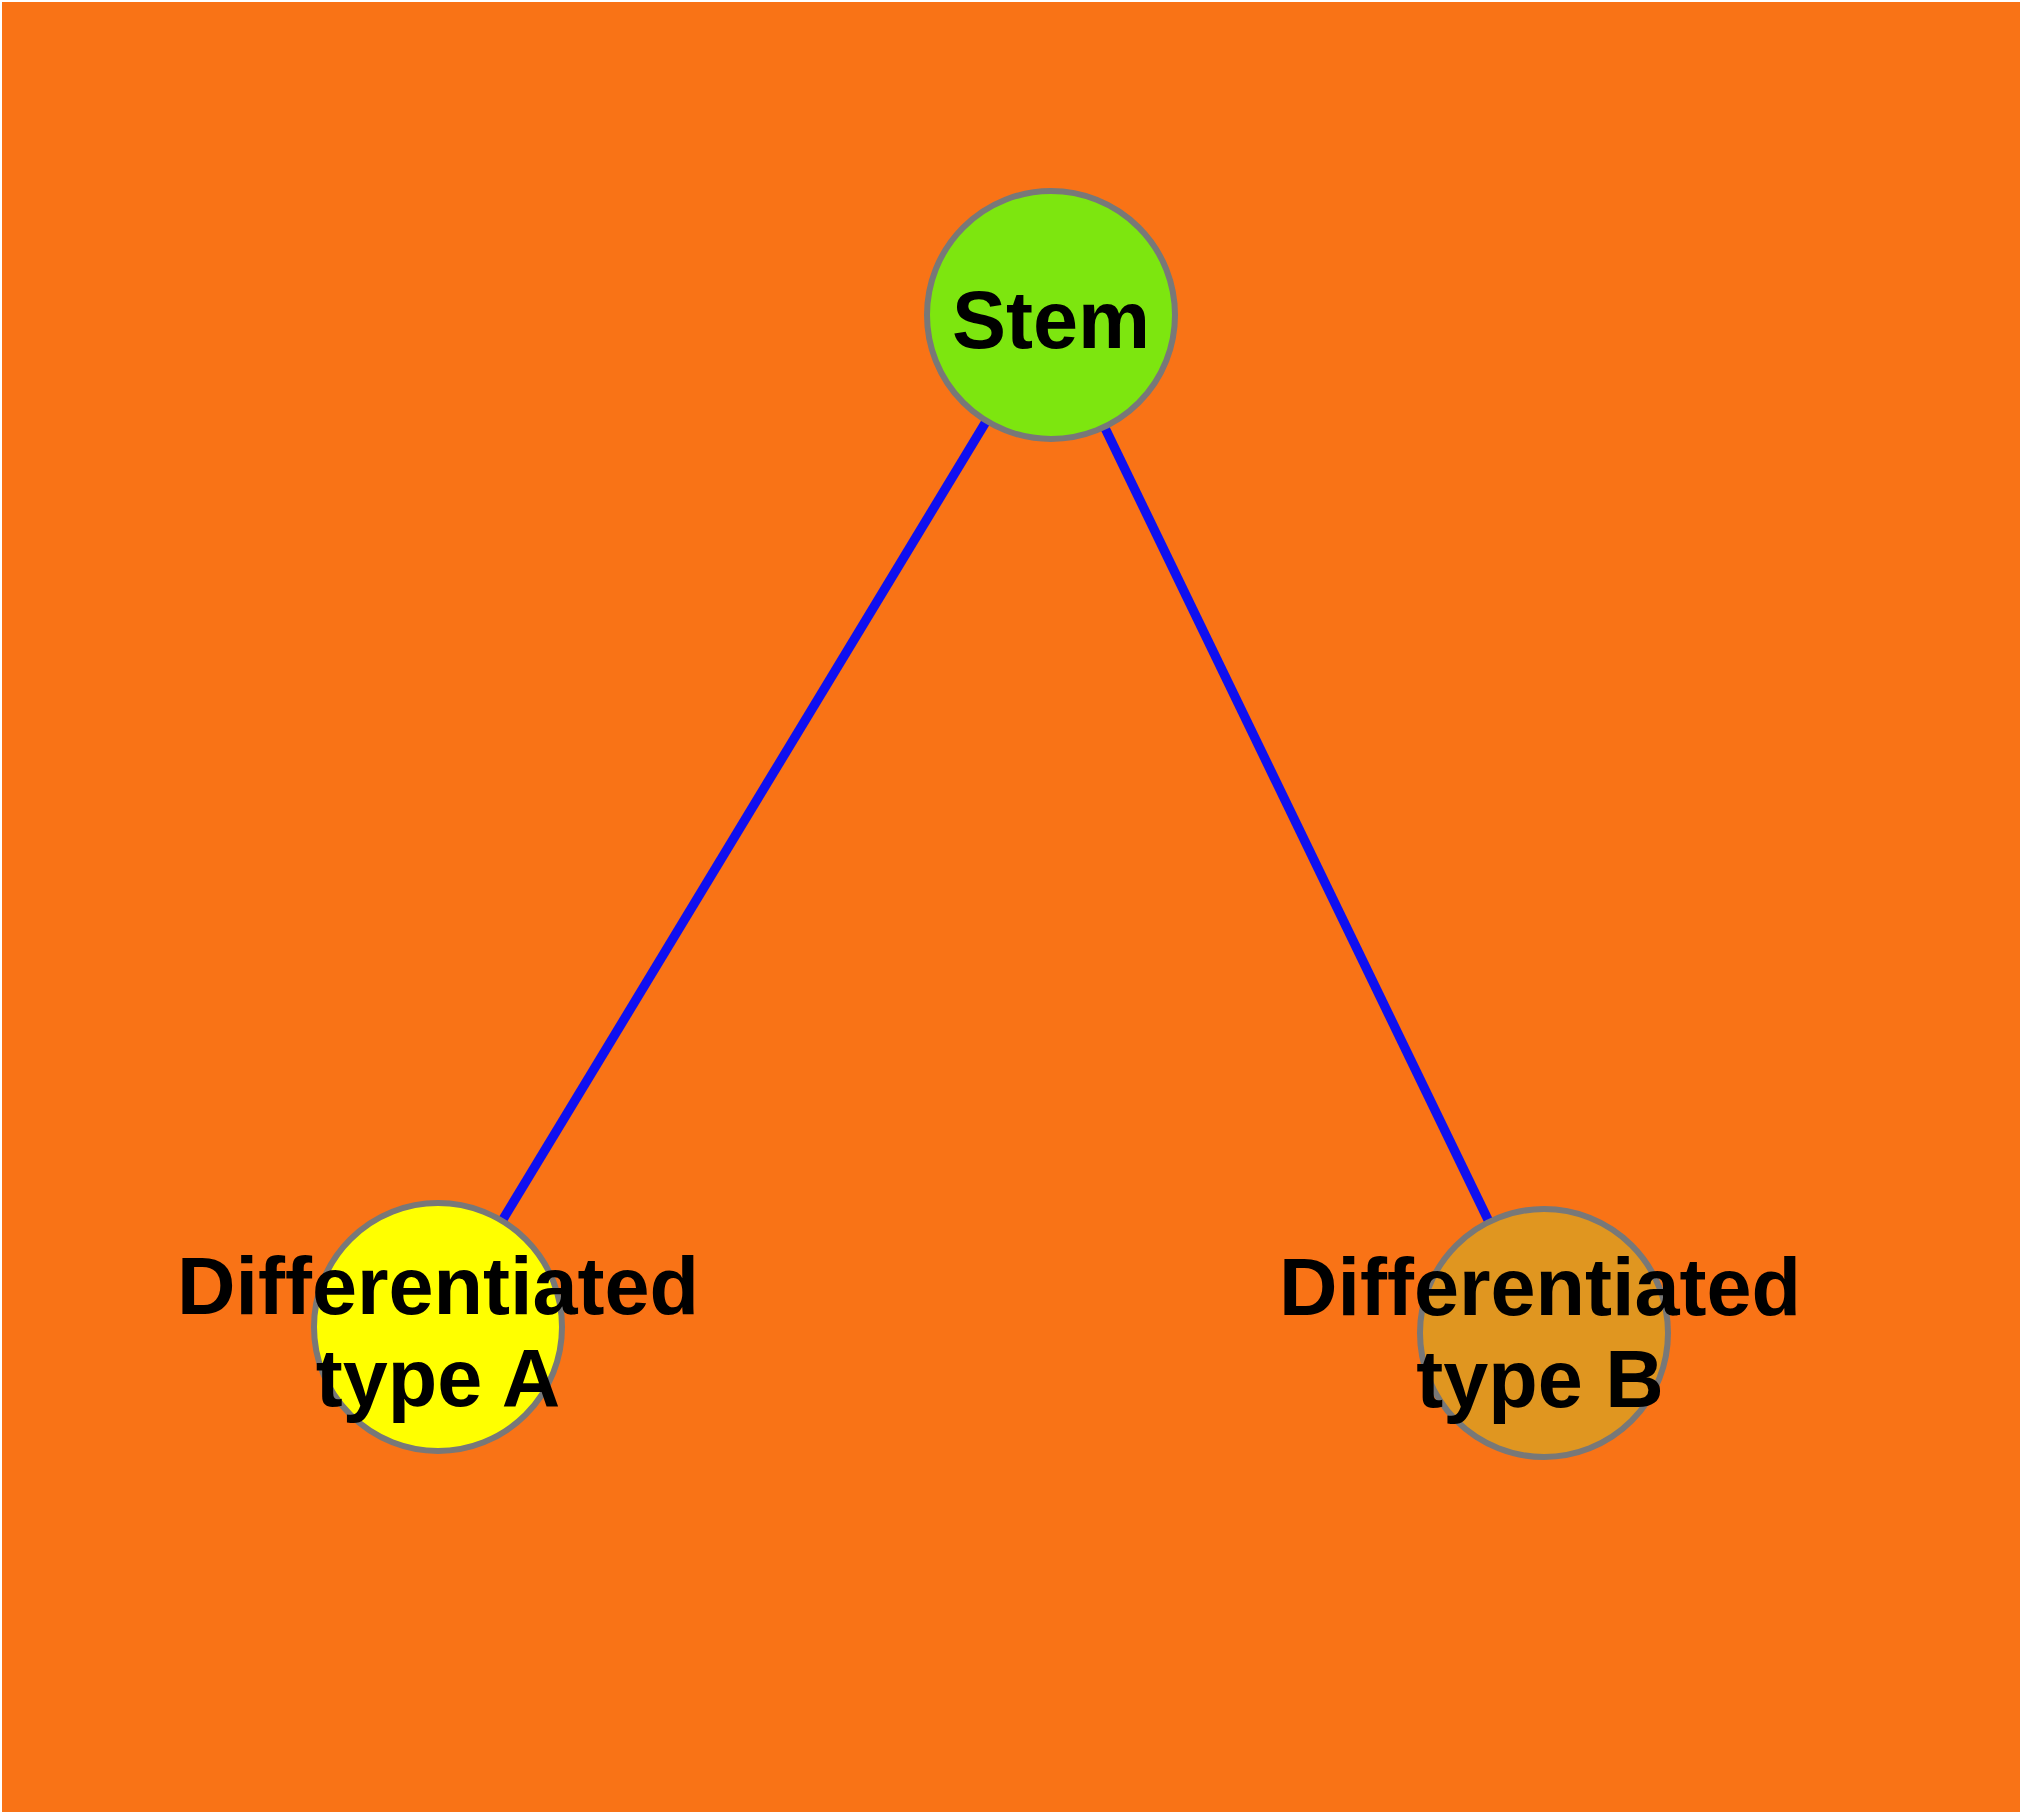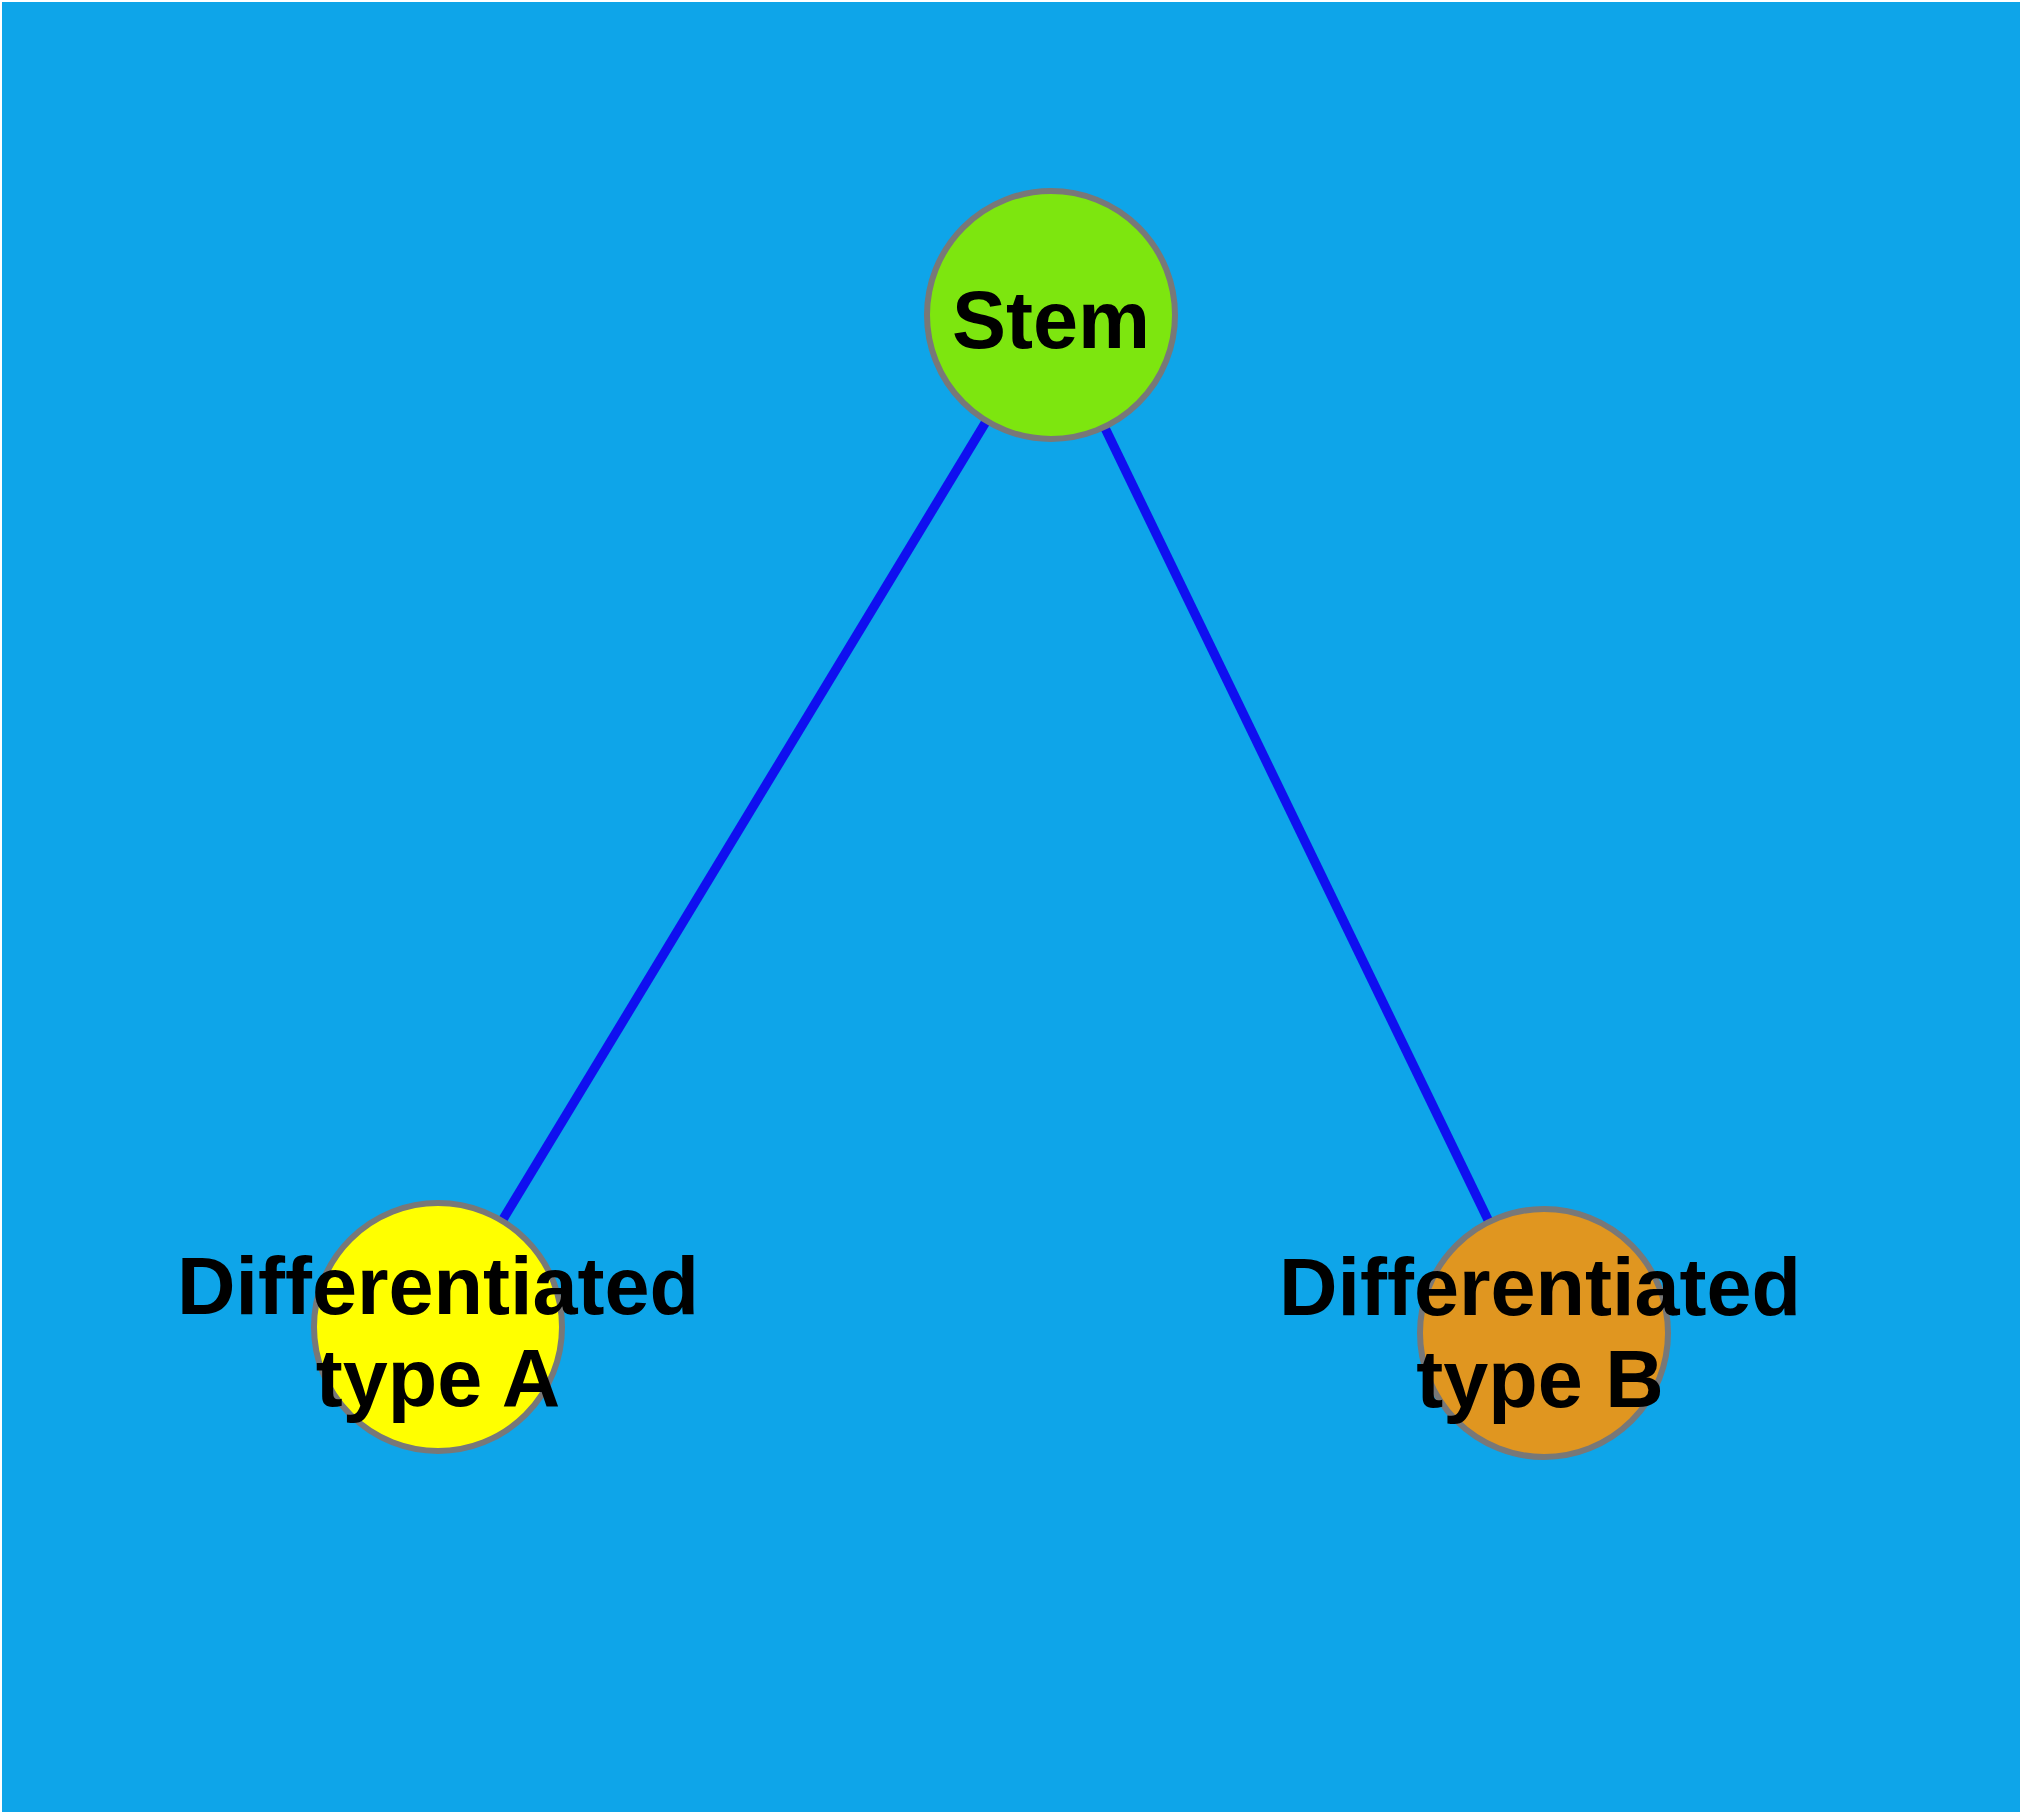--- a/index.html
+++ b/index.html
@@ -53,21 +53,21 @@
     white-space: pre-line;
     letter-spacing: 0px;
   }
   #label-stem   { left: 1049px; top: 318px;  }
   #label-diff-a { left: 436px;  top: 1330px; }
   #label-diff-b { left: 1538px; top: 1331px; }
 </style>
 </head>
 <body>
 
-<div id="canvas" style="background-color: #0ea5e9;">
+<div id="canvas" style="background-color: #f97316;">
 
   <svg id="edges-svg" viewBox="0 0 2384 2138" xmlns="http://www.w3.org/2000/svg">
     <line class="edge" x1="1238" y1="370" x2="515" y2="1564" style="stroke: rgb(15, 15, 240);"></line>
     <line class="edge" x1="1238" y1="370" x2="1819" y2="1571" style="stroke: rgb(15, 15, 240);"></line>
   </svg>
 
   <div id="node-stem" class="node-circle" style="background-color: rgb(125, 230, 15);"></div>
 
   <div id="node-diff-a" class="node-circle" style="background-color: rgb(255, 255, 0);"></div>
 

